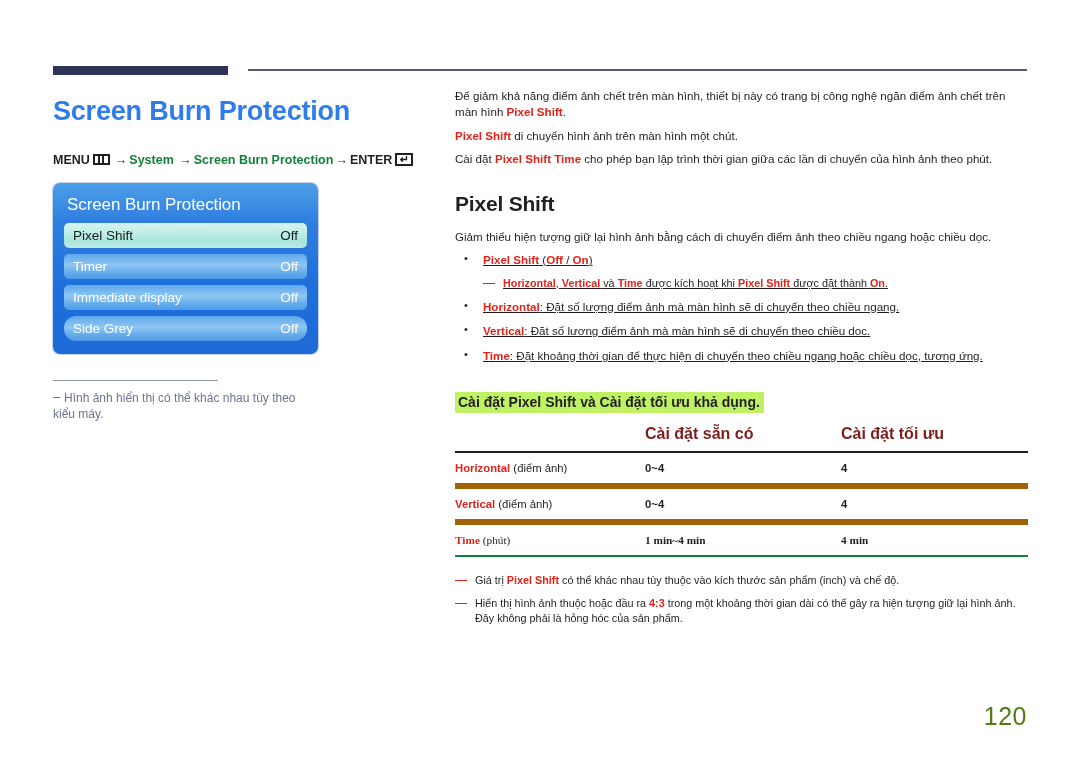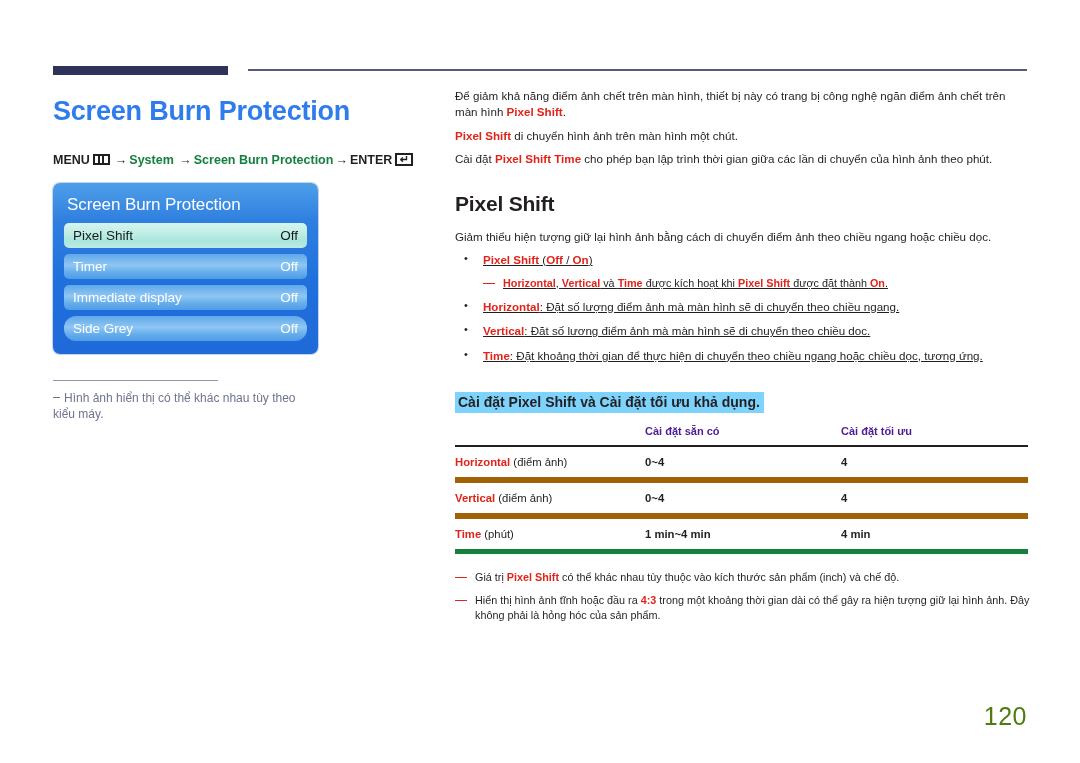--- a/index.html
+++ b/index.html
@@ -215,51 +215,51 @@
   .subnote .dash {
     position: absolute;
     left: 0;
     top: 7px;
     width: 12px;
     border-top: 1.4px solid #e2231a;
   }
 
   .hl-title {
     display: inline-block;
-    background: #7dd3fc;
+    background: #bef264;
     font-size: 14px;
     font-weight: bold;
     color: #231f20;
     padding: 2px 4px 3px 3px;
     margin: 20px 0 0 0;
     line-height: 1.15;
   }
 
   table.spec {
     border-collapse: collapse;
     width: 573px;
     margin-top: 8px;
     table-layout: fixed;
   }
   table.spec th {
-    font-size: 11px;
+    font-size: 16px;
     font-weight: bold;
     text-align: left;
     padding: 4px 0 8px 0;
-    color: #4c1d95;
+    color: #7f1d1d;
   }
   table.spec td {
     font-size: 11.3px;
     padding: 9px 0 9px 0;
     vertical-align: middle;
     color: #231f20;
   }
   table.spec thead tr { border-bottom: 2px solid #231f20; }
   table.spec tbody tr { border-bottom: 6px solid #a16207; }
-  table.spec tbody tr:last-child { border-bottom: 5px solid #15803d; }
+  table.spec tbody tr:last-child { border-bottom: 2px solid #15803d; font-family: Liberation Serif, serif; }
   .col-label { width: 190px; }
   .col-avail { width: 196px; }
   .col-opt   { width: 187px; }
   .cell-red { color: #e2231a; font-weight: bold; }
 
   .footnotes {
     margin-top: 16px;
   }
   .footnotes .fn {
     position: relative;
@@ -376,18 +376,18 @@
       <tr>
         <td><span class="cell-red">Time</span><span> (phút)</span></td>
         <td class="cell-red">1 min~4 min</td>
         <td class="cell-red">4 min</td>
       </tr>
     </tbody>
   </table>
 
   <div class="footnotes">
     <div class="fn"><span class="dash"></span><span>Giá trị </span><span class="red b">Pixel Shift</span><span> có thể khác nhau tùy thuộc vào kích thước sản phẩm (inch) và chế độ.</span></div>
-    <div class="fn"><span class="dash"></span><span>Hiển thị hình ảnh tĩnh hoặc đầu ra </span><span class="red b">4:3</span><span> trong một khoảng thời gian dài có thể gây ra hiện tượng giữ lại hình ảnh. Đây không phải là hỏng hóc của sản phẩm.</span></div>
+    <div class="fn"><span class="dash"></span><span>Hiển thị hình ảnh thuộc hoặc đầu ra </span><span class="red b">4:3</span><span> trong một khoảng thời gian dài có thể gây ra hiện tượng giữ lại hình ảnh. Đây không phải là hỏng hóc của sản phẩm.</span></div>
   </div>
 
 </div>
 
 <div class="page-number">120</div>
 
 </body></html>

